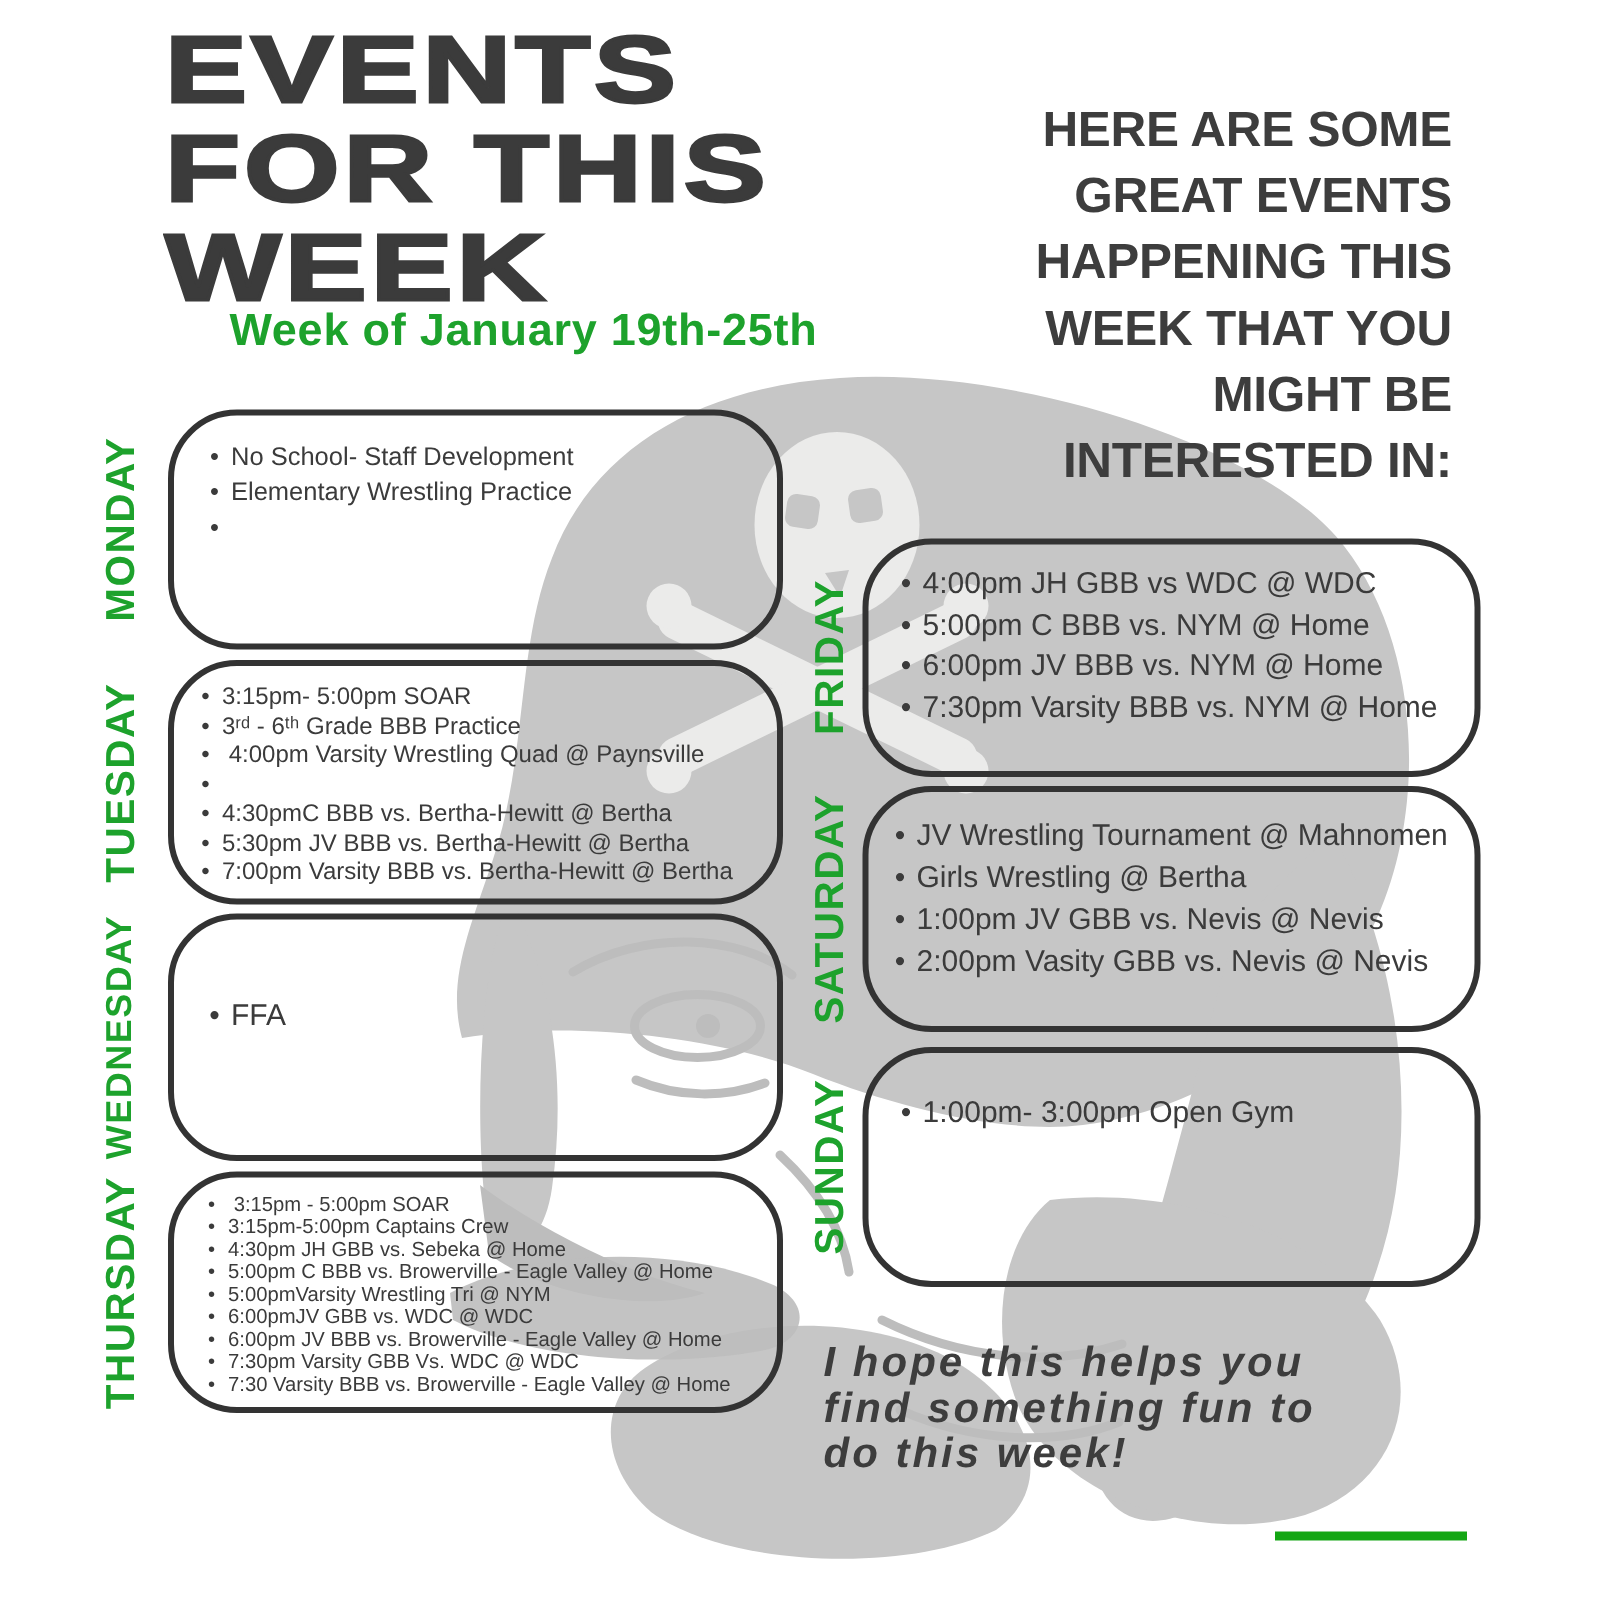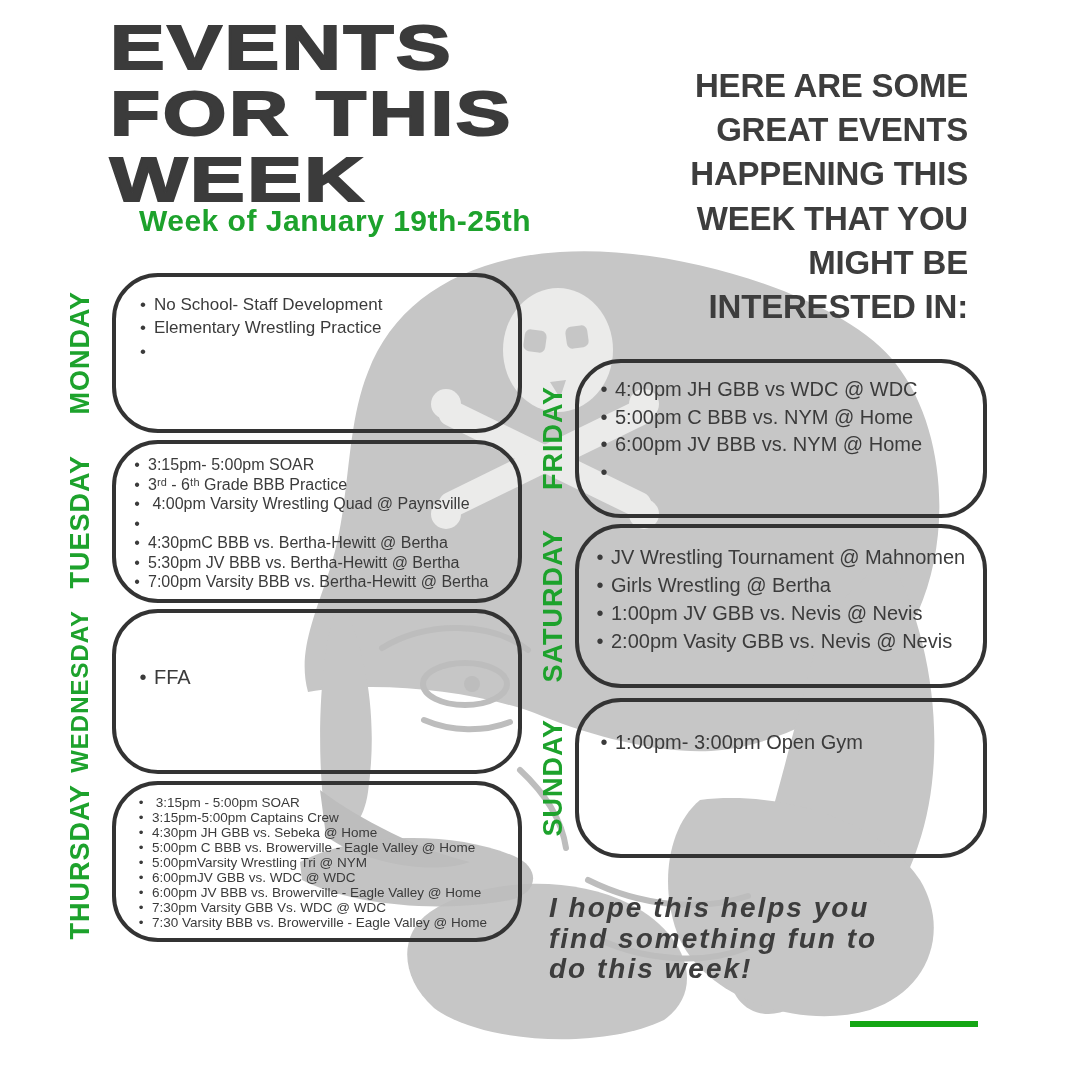--- a/index.html
+++ b/index.html
@@ -17,21 +17,21 @@
   
   .title{
     position:absolute;left:110px;top:14px;
     font-size:63px;line-height:66px;font-weight:900;
     color:#3b3b3b;letter-spacing:2px;
     transform:scaleX(1.30);transform-origin:left top;
     -webkit-text-stroke:2px #3b3b3b;
     white-space:nowrap;
   }
   .subtitle{
-    position:absolute;left:105px;top:204px;width:460px;
+    position:absolute;left:119px;top:204px;width:460px;
     text-align:center;font-size:30px;font-weight:700;
     color:#1da22c;letter-spacing:0.5px;
   }
   .intro{
     position:absolute;top:64px;right:112px;width:352px;
     text-align:right;font-size:33px;line-height:1.34;font-weight:700;
     color:#3d3d3d;white-space:pre-line;letter-spacing:-0.2px;
   }
   
   .day-box{
@@ -288,20 +288,21 @@
         <li>
           <span class="bullet">•</span>
           <span class="txt">5:00pm C BBB vs. NYM @ Home</span>
         </li>
         <li>
           <span class="bullet">•</span>
           <span class="txt">6:00pm JV BBB vs. NYM @ Home</span>
         </li>
         <li>
           <span class="bullet">•</span>
+          <span class="txt">7:30pm Varsity BBB vs. NYM @ Home</span>
         </li>
       </ul>
   </div>
   <div class="day-box box-saturday">
     <ul class="events">
         <li>
           <span class="bullet">•</span>
           <span class="txt">JV Wrestling Tournament @ Mahnomen</span>
         </li>
         <li>

